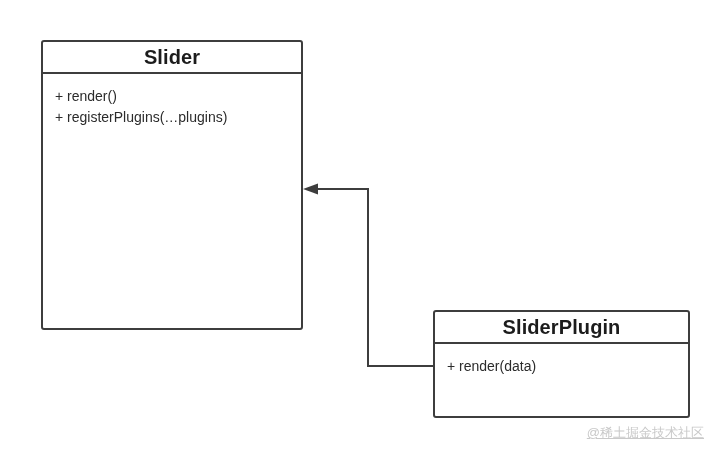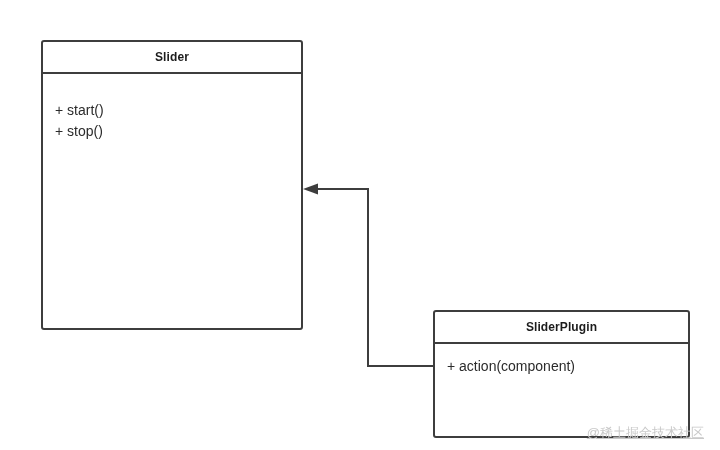--- a/index.html
+++ b/index.html
@@ -31,21 +31,21 @@
   .uml-class-header {
     box-sizing: border-box;
     height: 32px;
     flex: 0 0 32px;
     border-bottom: 2px solid #3d3d3d;
     display: flex;
     align-items: center;
     justify-content: center;
   }
   .uml-class-name {
-    font-size: 12px;
+    font-size: 20px;
     font-weight: bold;
     color: #1c1c1c;
     letter-spacing: 0.1px;
     white-space: nowrap;
   }
   .uml-class-body {
     box-sizing: border-box;
     flex: 1 1 auto;
     padding: 12px 0 10px 12px;
   }
@@ -66,21 +66,21 @@
   #slider-class {
     left: 41px;
     top: 40px;
     width: 262px;
     height: 290px;
   }
   #sliderplugin-class {
     left: 433px;
     top: 310px;
     width: 257px;
-    height: 128px;
+    height: 108px;
   }
 
   
   #connector-svg {
     position: absolute;
     left: 0;
     top: 0;
     width: 720px;
     height: 450px;
     pointer-events: none;
@@ -113,39 +113,39 @@
 <body>
 
 <div id="canvas">
 
   <div class="uml-class" id="slider-class">
     <div class="uml-class-header">
       <span class="uml-class-name">Slider</span>
     </div>
     <div class="uml-class-body">
 
+      <div class="member-group">
+        <div class="member-row">+ render()</div>
+        <div class="member-row">+ registerPlugins(…plugins)</div>
+      </div>
 
       <div class="member-group">
       </div>
 
-      <div class="member-group">
-        <div class="member-row">+ start()</div>
-        <div class="member-row">+ stop()</div>
-      </div>
 
     </div>
   </div>
 
   <div class="uml-class" id="sliderplugin-class">
     <div class="uml-class-header">
       <span class="uml-class-name">SliderPlugin</span>
     </div>
     <div class="uml-class-body">
       <div class="member-group">
-        <div class="member-row">+ action(component)</div>
+        <div class="member-row">+ render(data)</div>
       </div>
     </div>
   </div>
 
   <svg id="connector-svg" viewBox="0 0 720 450">
     <path class="conn-path" d="M 433 366 L 368 366 L 368 189 L 315 189"></path>
     <polygon class="conn-head" points="303,189 318,183.5 318,194.5"></polygon>
   </svg>
 
   <div id="watermark">@稀土掘金技术社区</div>

